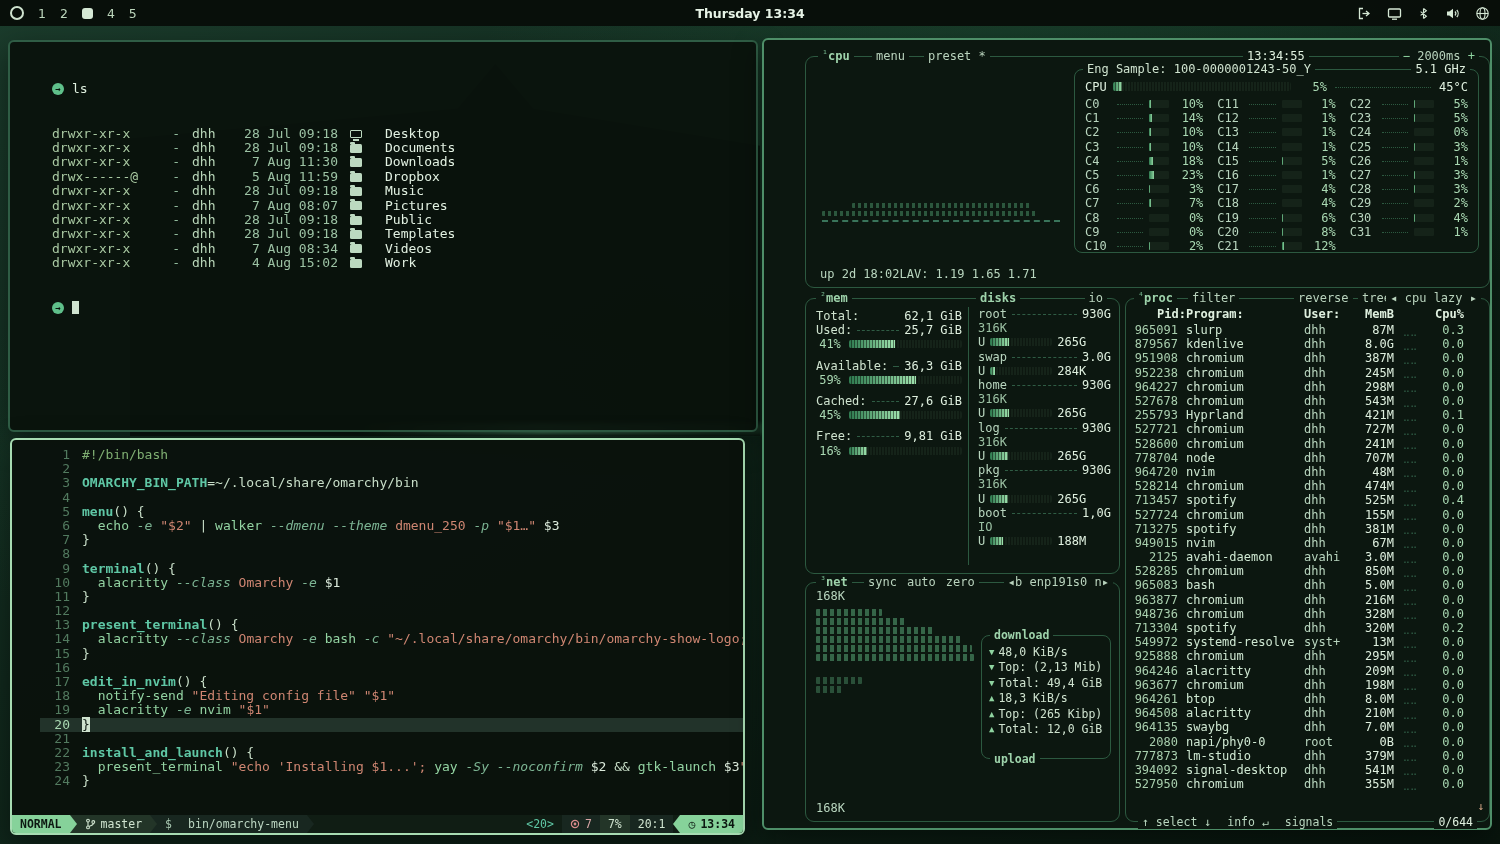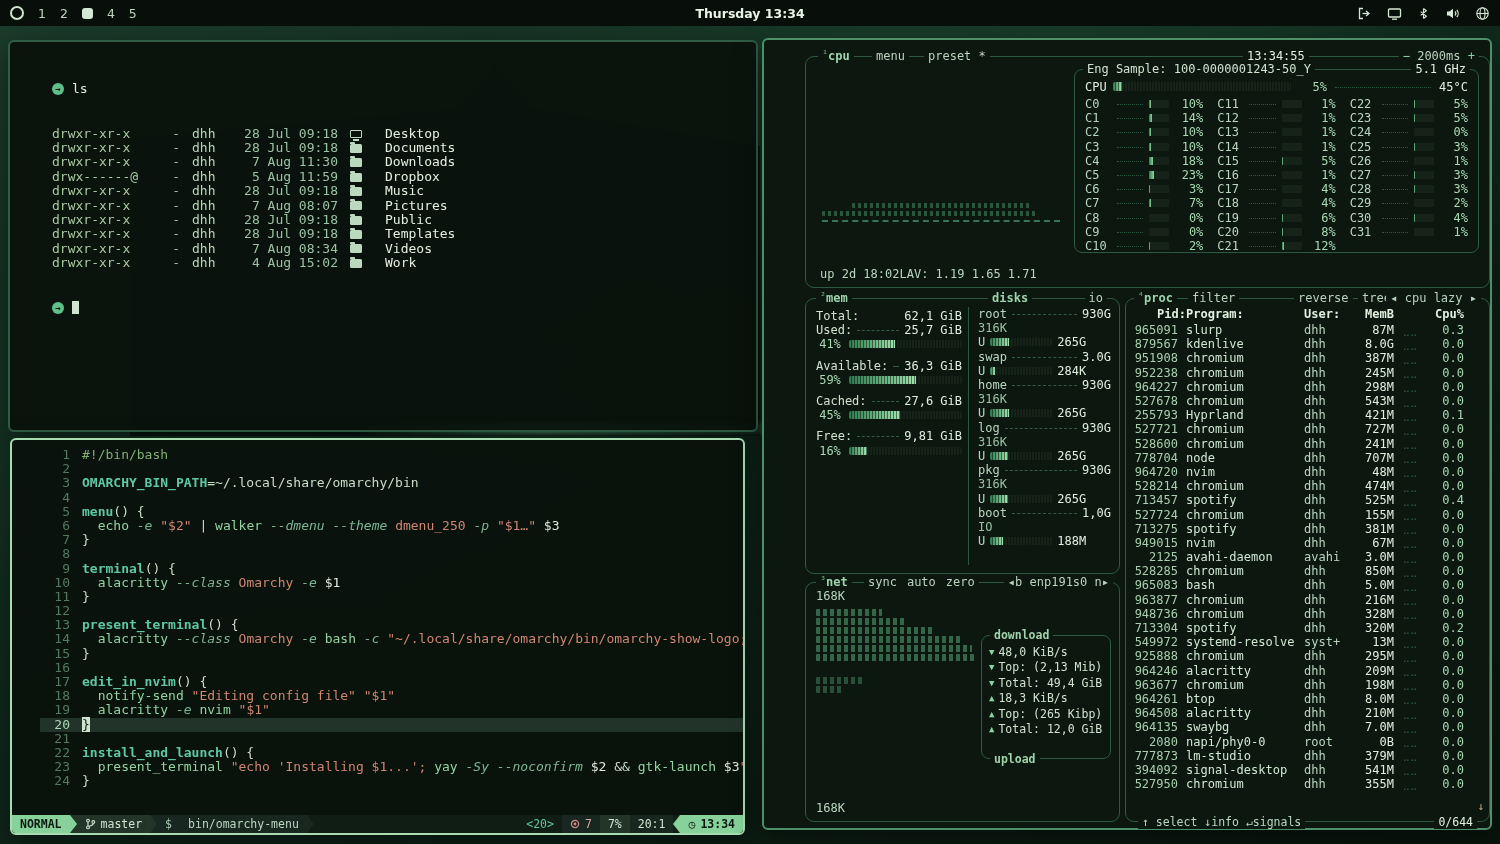--- a/index.html
+++ b/index.html
@@ -149,21 +149,21 @@
   .proc-head{display:grid;grid-template-columns:52px 118px 46px 44px 32px 38px;padding:8px 6px 2px 8px;color:#dff0df;font-weight:bold;}
   .proc-head .hr{text-align:right;}
   .proc-rows{padding:0 6px 0 8px;}
   .proc-row{display:grid;grid-template-columns:52px 118px 46px 44px 32px 38px;height:14.2px;align-items:center;}
   .p-pid{text-align:right;color:#a9cfae;padding-right:8px;}
   .p-prog{color:#cfe8d2;overflow:hidden;}
   .p-user{color:#b9d6bf;}
   .p-mem{text-align:right;color:#dff0df;}
   .p-graph{color:#2c5640;text-align:center;font-size:10px;}
   .p-cpu{text-align:right;color:#a9d8b2;}
-  .proc-foot{position:absolute;bottom:-8px;left:12px;background:#0c1710;padding:0 4px;display:flex;color:#b9d6bf;font-size:11.5px;}
+  .proc-foot{position:absolute;bottom:-8px;left:12px;background:#0c1710;padding:0 4px;display:flex;gap:16px;color:#b9d6bf;font-size:11.5px;}
   .proc-count{position:absolute;bottom:-8px;right:12px;background:#0c1710;padding:0 4px;color:#dff0df;font-size:11.5px;}
   .proc-scroll{position:absolute;right:5px;bottom:8px;color:#d8a98a;font-size:11px;}
 </style>
 </head>
 <body>
 
 <div class="wallpaper">
   <div class="building"></div>
   <div class="glow"></div>
 </div>
@@ -557,21 +557,21 @@
       </div>
 
       <div class="cpu-foot">
         <span>up 2d 18:02</span>
         <span>LAV: 1.19 1.65 1.71</span>
       </div>
     </div>
 
     <div class="bx md-bx">
       <span class="bt-title" style="left:10px"><span class="bt-mark">²</span><span>mem</span></span>
-      <span class="bt-title" style="left:182px">disks</span>
+      <span class="bt-title" style="left:170px">disks</span>
       <span class="bt-opt" style="right:12px">io</span>
       <div class="mem-col">
         <div class="mem-row">
           <span>Total:</span>
           <span class="mem-val">62,1 GiB</span>
         </div>
         <div id="mem-entries">
             <div class="mem-row">
               <span>Used:</span>
               <span class="leader dash"></span>

